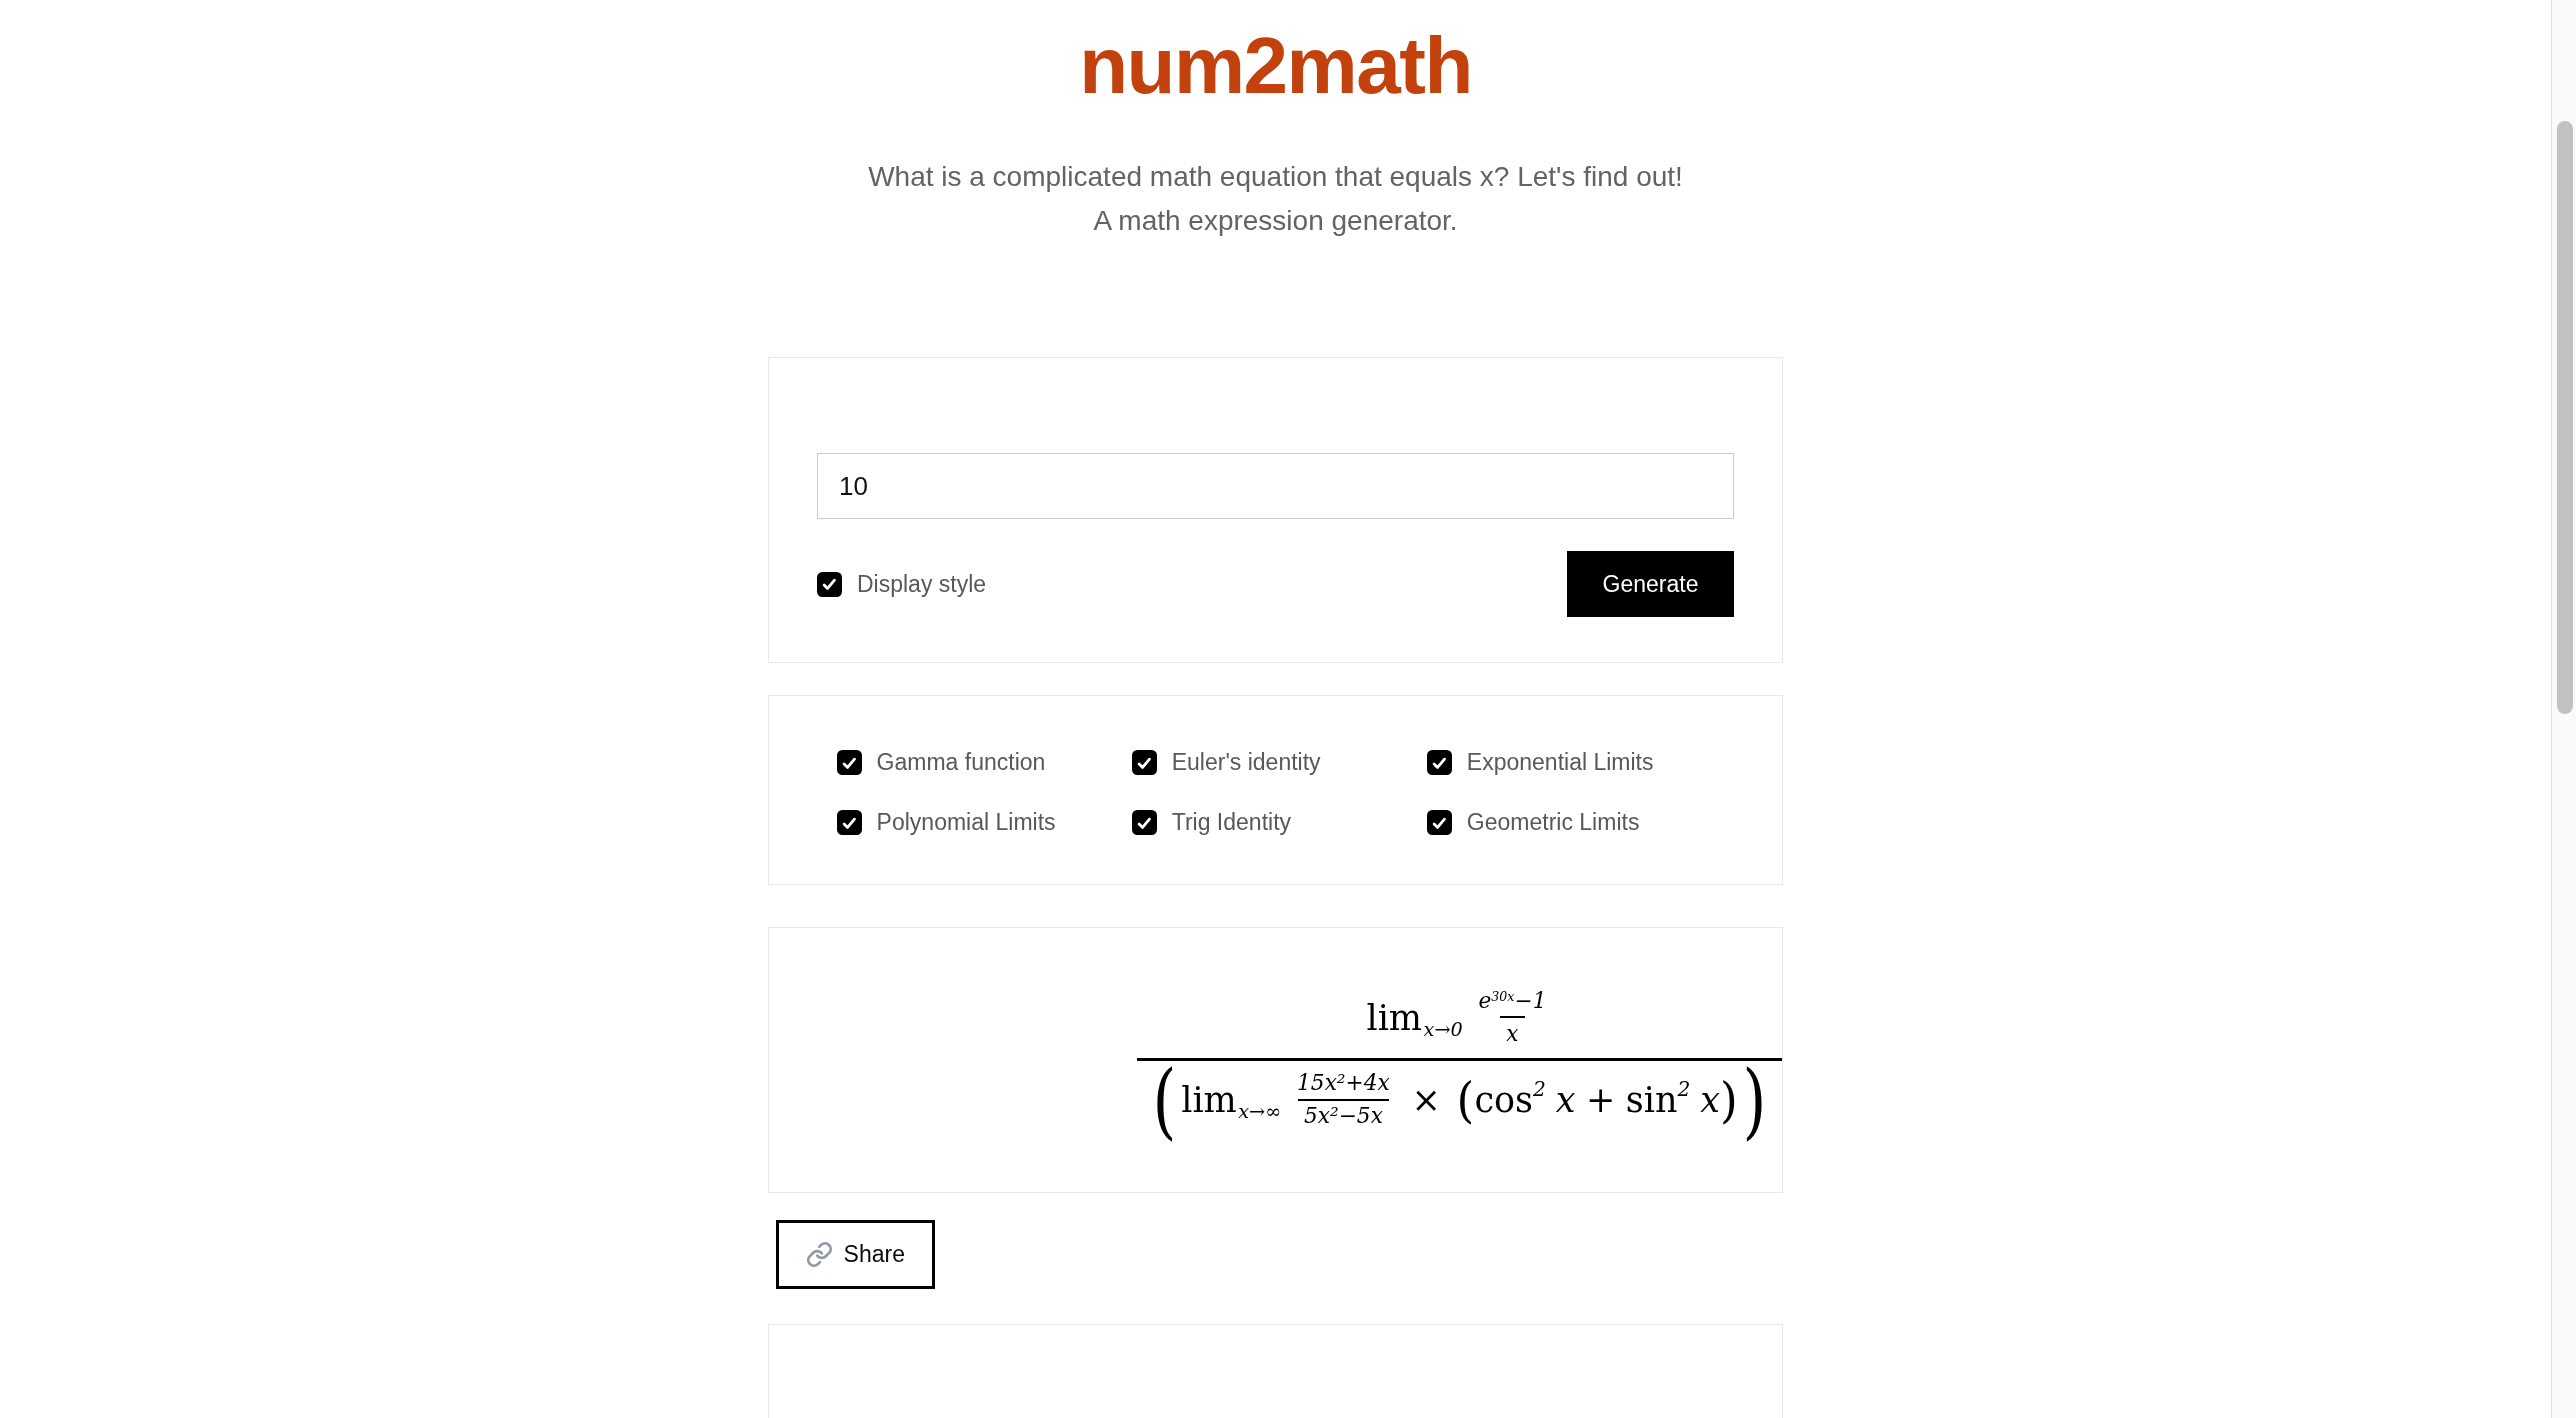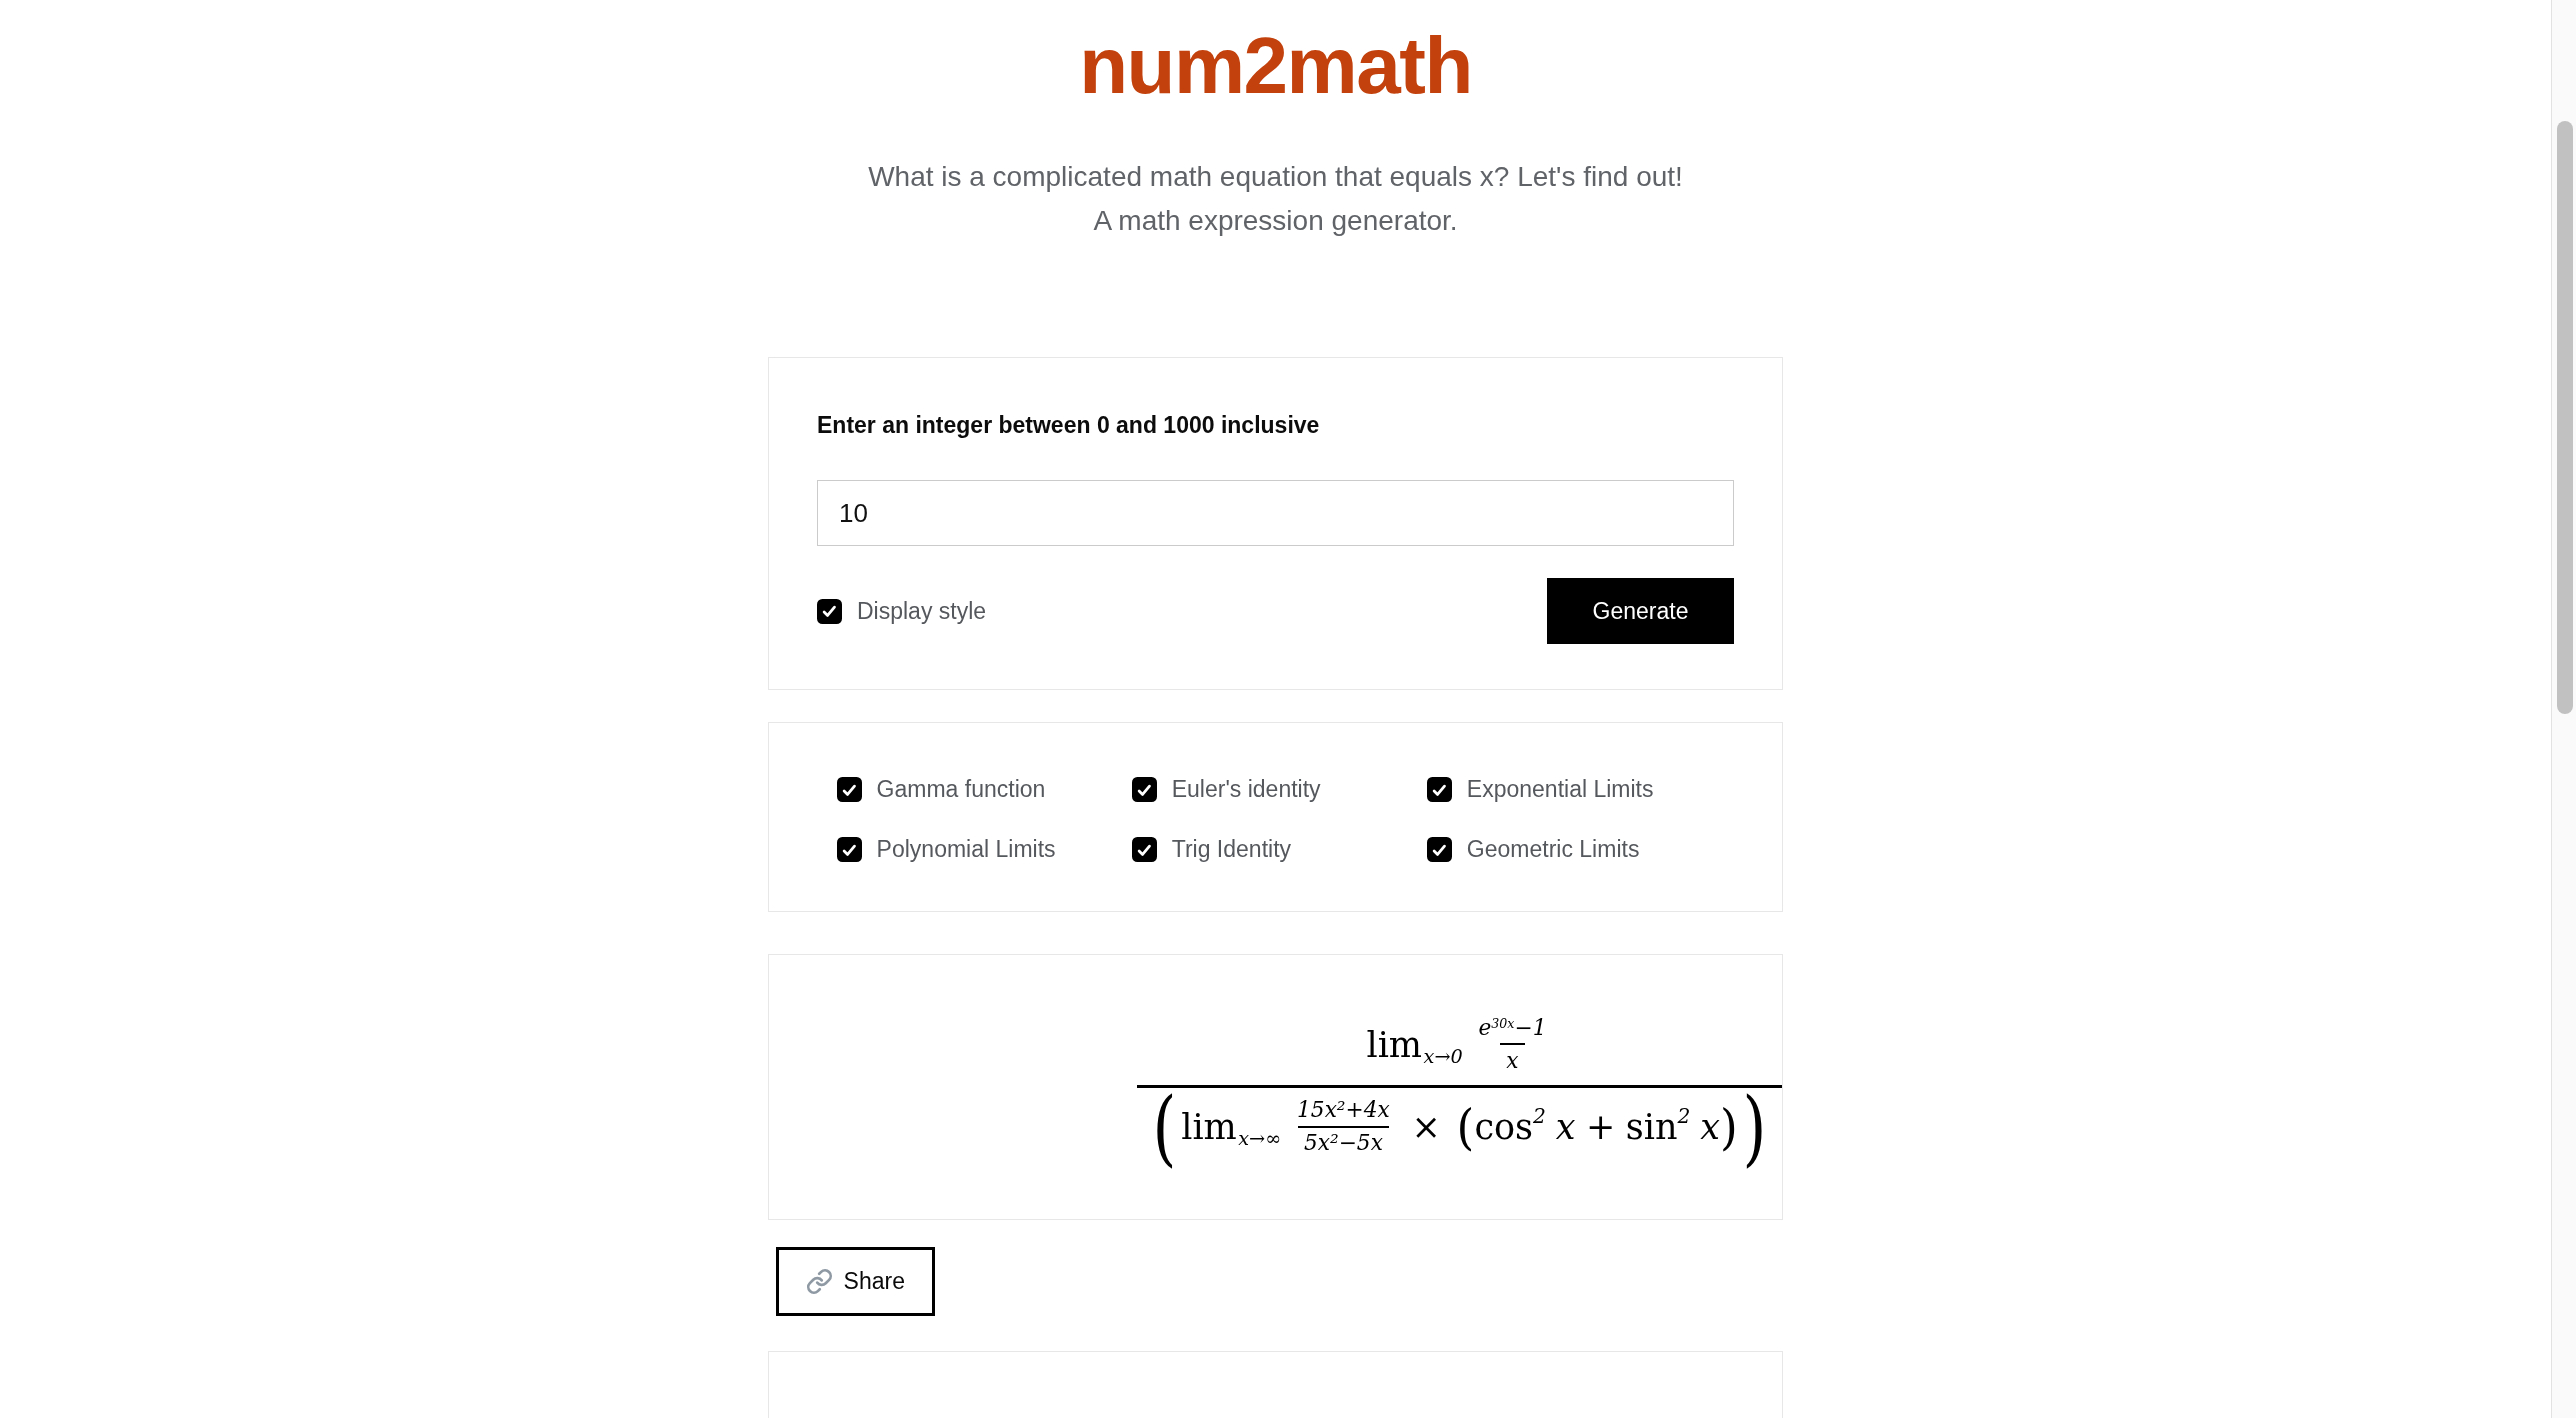--- a/index.html
+++ b/index.html
@@ -21,21 +21,21 @@
                font-size:26px; padding:0 21px; color:#111; outline:none;
                font-family:"Liberation Sans", sans-serif; }
   .form-row { margin-top:32px; display:flex; justify-content:space-between; align-items:center; }
 
   .check-wrap { display:flex; align-items:center; gap:15px; cursor:pointer; }
   .checkbox { width:25px; height:25px; background:#000; border-radius:5.3px; flex:0 0 auto;
               display:flex; align-items:center; justify-content:center; }
   .checkbox svg { width:16.6px; height:16.6px; }
   .check-label { font-size:23px; color:#55585d; }
 
-  .generate-btn { width:187px; height:66px; background:#000; color:#fff; border:none;
+  .generate-btn { width:167px; height:66px; background:#000; color:#fff; border:none;
                   font-size:23px; font-family:"Liberation Sans", sans-serif; cursor:pointer; }
 
   .card-options { margin-top:32px; padding:53px 60px 48px; }
   .options-grid { display:grid; grid-template-columns:1fr 1fr 1fr; row-gap:33px; padding-left:7.6px; }
 
   
   .card-math { margin-top:42px; height:266px; display:flex; align-items:center; justify-content:flex-end; }
   .math { font-family:"DejaVu Serif","Liberation Serif",serif; font-size:35px; color:#000; }
   .mfrac { display:inline-flex; flex-direction:column; align-items:center; }
   .mfrac .mnum { display:flex; align-items:center; padding:0 10.6px 12px; }
@@ -80,21 +80,20 @@
 <div class="main-area">
   <div class="container">
 
     <h1 class="page-title">num2math</h1>
     <div class="tagline">
       <div>What is a complicated math equation that equals x? Let's find out!</div>
       <div>A math expression generator.</div>
     </div>
 
     <div class="card card-form">
-      <div class="form-label">Enter an integer between 0 and 1000 inclusive</div>
       <input class="int-input" type="text" value="10" style="">
       <div class="form-row">
         <div class="check-wrap">
           <span class="checkbox" role="checkbox" aria-checked="true">
             <svg viewBox="0 0 24 24" fill="none" stroke="#ffffff" stroke-width="4" stroke-linecap="round" stroke-linejoin="round">
               <polyline points="4.5 13 9.5 18 19.5 6"></polyline>
             </svg>
           </span>
           <span class="check-label">Display style</span>
         </div>

